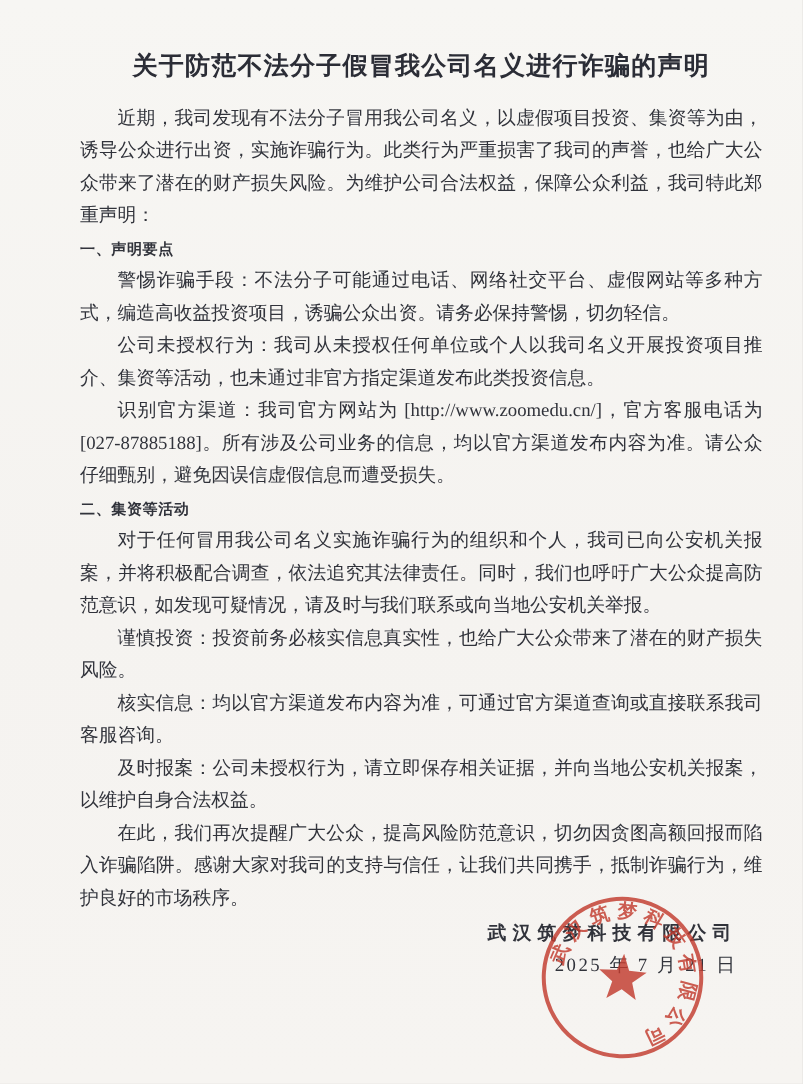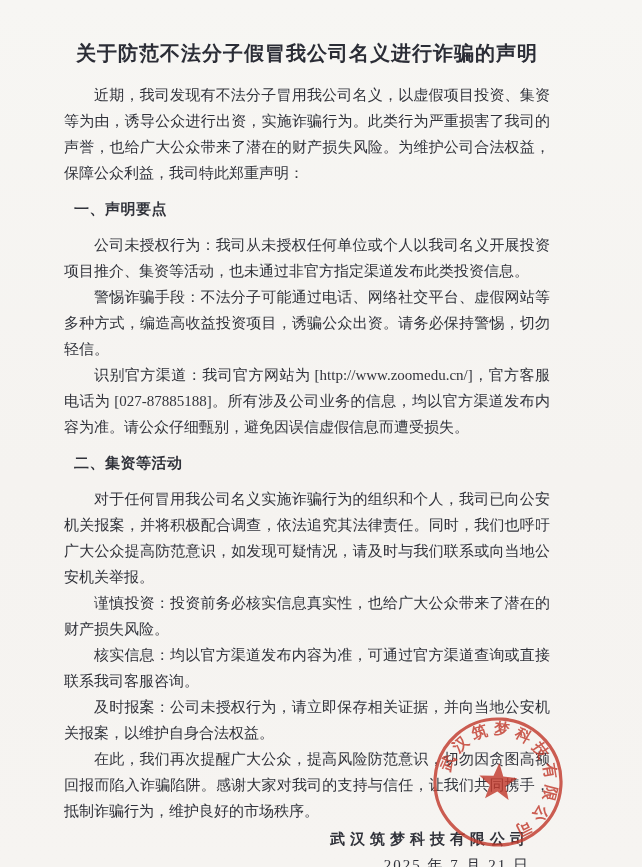--- a/index.html
+++ b/index.html
@@ -6,21 +6,21 @@
     margin: 0;
     padding: 0;
     background: #e9e7e4;
   }
   .page {
     position: relative;
     width: 642px;
     height: 867px;
     margin: 0 auto;
     box-sizing: border-box;
-    padding: 38px 92px 0 64px;
+    padding: 38px 32px 0 64px;
     background: linear-gradient(180deg, #f7f6f3 0%, #f5f3f0 55%, #f6f4f1 100%);
     font-family: "Liberation Serif", "DejaVu Serif", serif;
     font-size: 15px;
     line-height: 26px;
     color: #31333b;
     overflow: hidden;
   }
   .doc-title {
     margin: 0 0 14px 0;
     font-size: 20px;
@@ -29,22 +29,22 @@
     text-align: center;
     letter-spacing: 1px;
     color: #2b2d36;
   }
   .para {
     margin: 0;
     text-indent: 2em;
     text-align: justify;
   }
   .sec-heading {
-    margin: 10px;
-    font-size: 15px;
+    margin: 0;
+    font-size: 12px;
     line-height: 26px;
     font-weight: 600;
     letter-spacing: 0.5px;
   }
   .signature-block {
     margin-top: 2px;
     padding-right: 20px;
     text-align: right;
   }
   .signature-company {
@@ -71,22 +71,22 @@
 </head>
 <body>
 
 <div class="page">
 
   <h1 class="doc-title">关于防范不法分子假冒我公司名义进行诈骗的声明</h1>
 
   <p class="para">近期，我司发现有不法分子冒用我公司名义，以虚假项目投资、集资等为由，诱导公众进行出资，实施诈骗行为。此类行为严重损害了我司的声誉，也给广大公众带来了潜在的财产损失风险。为维护公司合法权益，保障公众利益，我司特此郑重声明：</p>
 
   <h2 class="sec-heading">一、声明要点</h2>
+  <p class="para">警惕诈骗手段：不法分子可能通过电话、网络社交平台、虚假网站等多种方式，编造高收益投资项目，诱骗公众出资。请务必保持警惕，切勿轻信。</p>
   <p class="para">公司未授权行为：我司从未授权任何单位或个人以我司名义开展投资项目推介、集资等活动，也未通过非官方指定渠道发布此类投资信息。</p>
-  <p class="para">警惕诈骗手段：不法分子可能通过电话、网络社交平台、虚假网站等多种方式，编造高收益投资项目，诱骗公众出资。请务必保持警惕，切勿轻信。</p>
   <p class="para">识别官方渠道：我司官方网站为 [http://www.zoomedu.cn/]，官方客服电话为 [027-87885188]。所有涉及公司业务的信息，均以官方渠道发布内容为准。请公众仔细甄别，避免因误信虚假信息而遭受损失。</p>
 
   <h2 class="sec-heading">二、集资等活动</h2>
   <p class="para">对于任何冒用我公司名义实施诈骗行为的组织和个人，我司已向公安机关报案，并将积极配合调查，依法追究其法律责任。同时，我们也呼吁广大公众提高防范意识，如发现可疑情况，请及时与我们联系或向当地公安机关举报。</p>
 
   <p class="para">谨慎投资：投资前务必核实信息真实性，也给广大公众带来了潜在的财产损失风险。</p>
   <p class="para">核实信息：均以官方渠道发布内容为准，可通过官方渠道查询或直接联系我司客服咨询。</p>
   <p class="para">及时报案：公司未授权行为，请立即保存相关证据，并向当地公安机关报案，以维护自身合法权益。</p>
   <p class="para">在此，我们再次提醒广大公众，提高风险防范意识，切勿因贪图高额回报而陷入诈骗陷阱。感谢大家对我司的支持与信任，让我们共同携手，抵制诈骗行为，维护良好的市场秩序。</p>
 

